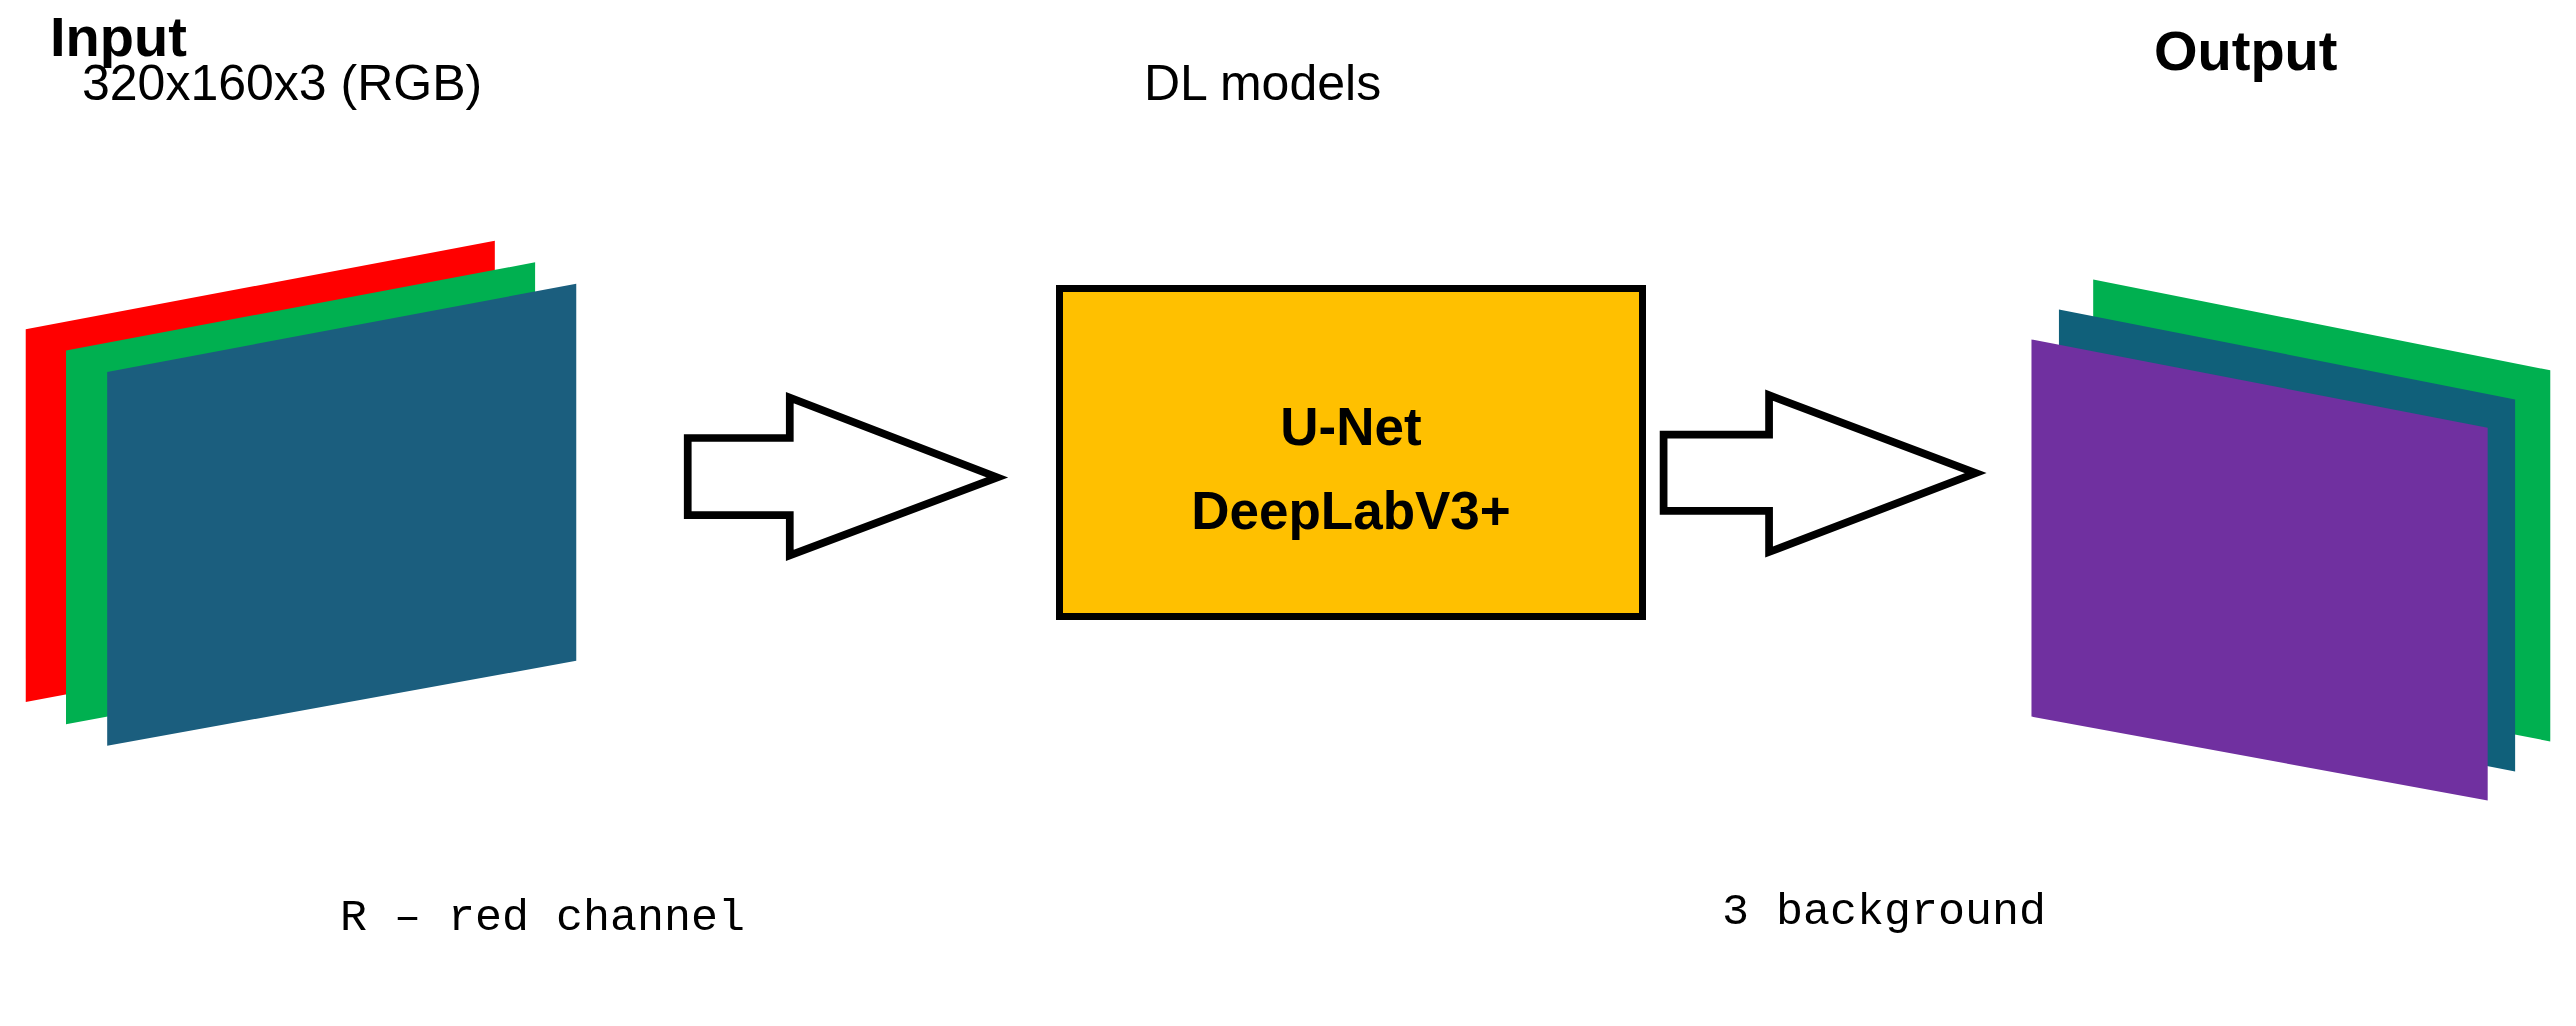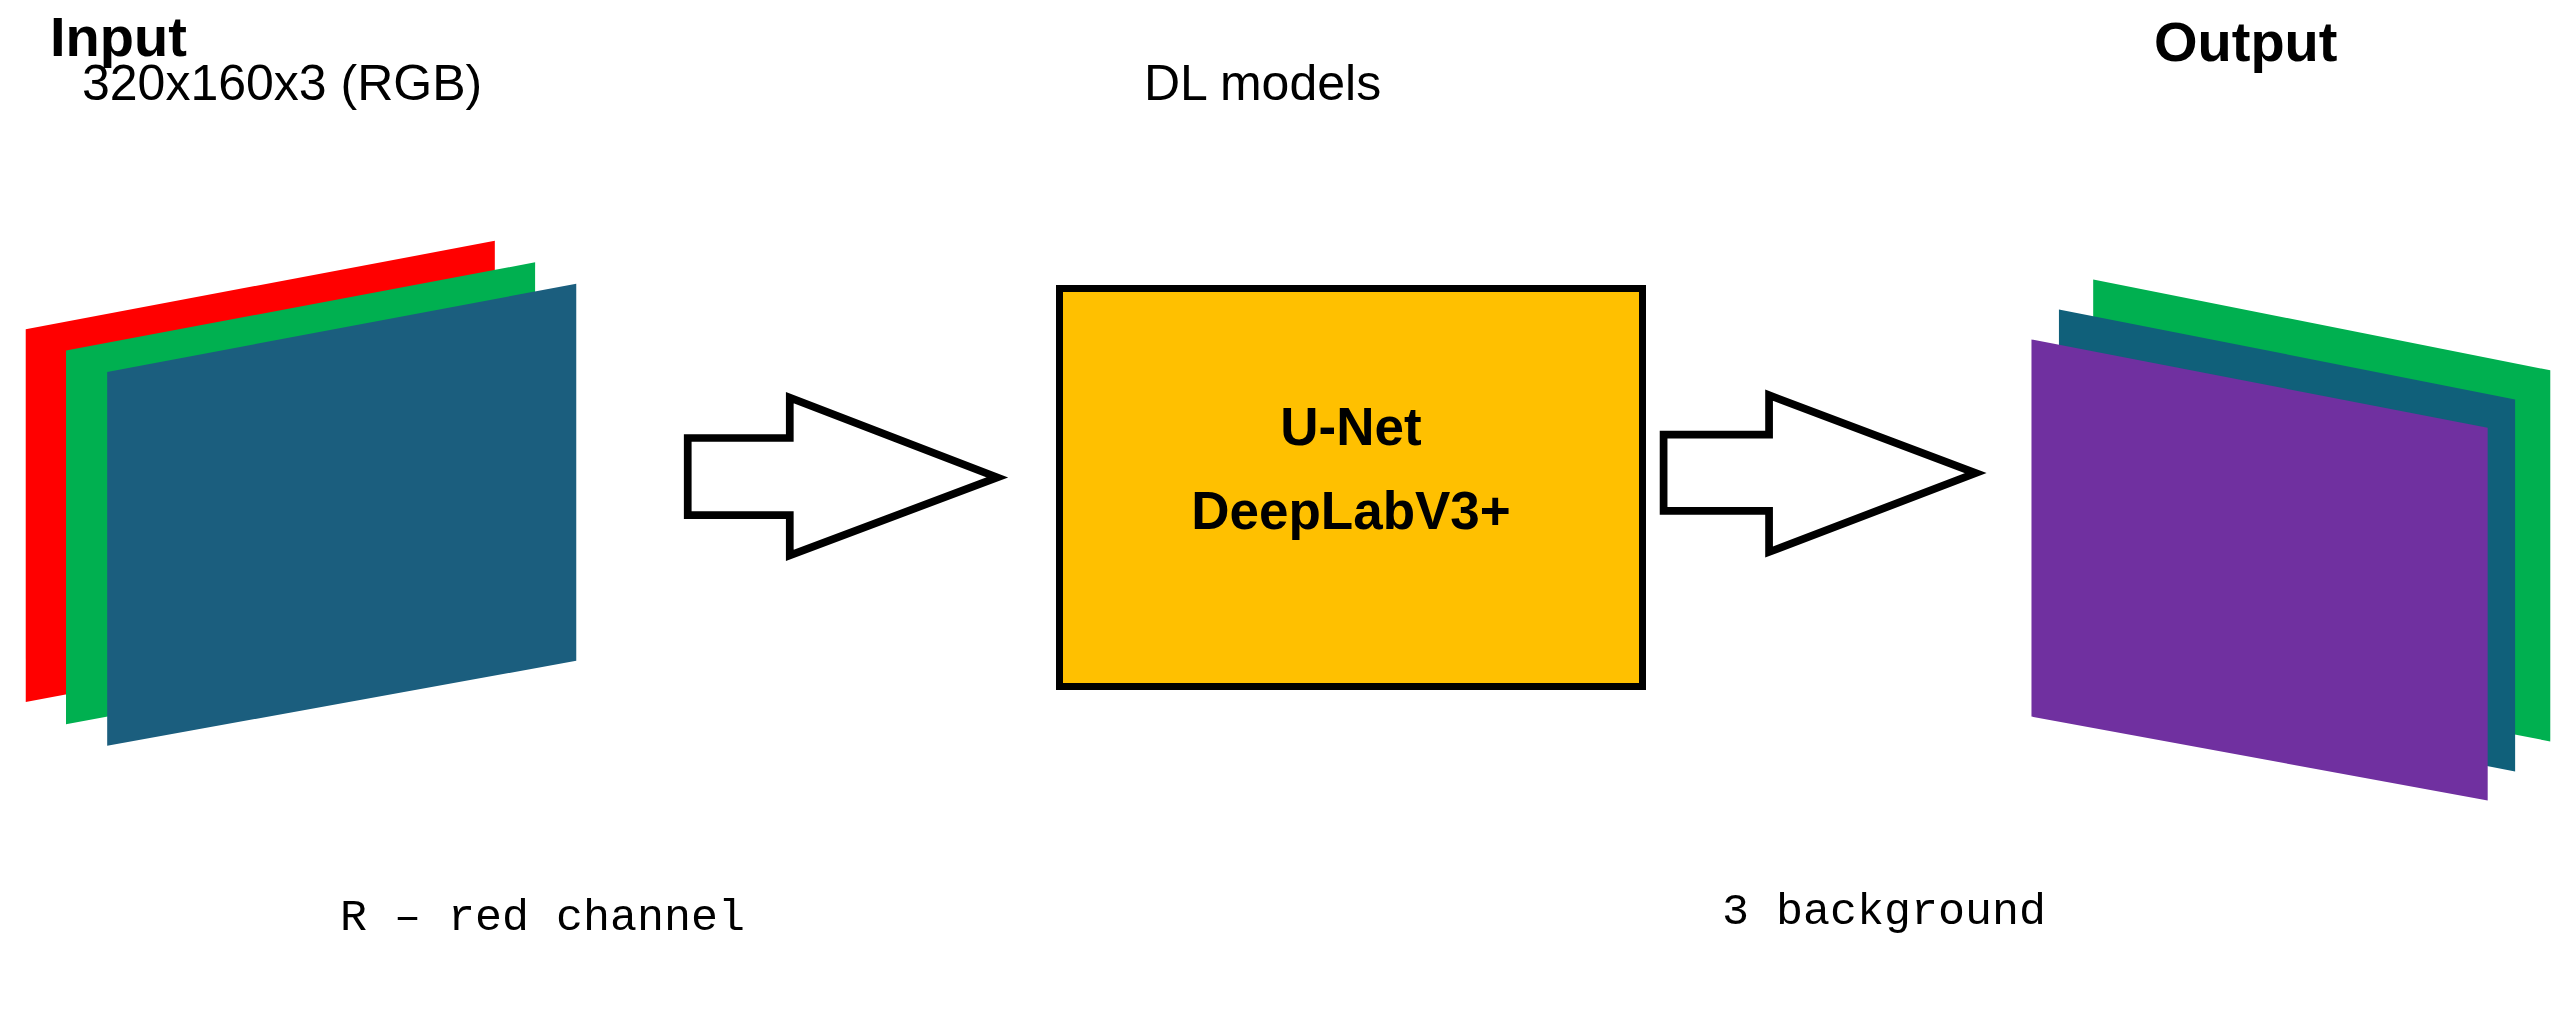--- a/index.html
+++ b/index.html
@@ -40,21 +40,21 @@
   }
 
   
   #input-title   { left: 50px;  top: 8.6px;  }
   #input-dims    { left: 50px;  top: 58px; margin-left: 32px;  }
 
   
   #dl-models     { left: 1144px; top: 58px; }
 
   
-  #output-title  { left: 2154px; top: 14px; text-align: right;  }
+  #output-title  { left: 2154px; top: 23px; text-align: right;  }
   #output-dims   { left: 2144px; top: 58px;  }
 
   
   #legend-left   { left: 340px;  top: 806px; }
   #legend-right  { left: 1722px; top: 800px; }
   .legend-row { height: 51px; display: block; font-family: Liberation Mono, monospace; }
 
   
   svg.layer {
     position: absolute;
@@ -64,21 +64,21 @@
     height: 1026px;
     overflow: visible;
   }
 
   
   #model-box {
     position: absolute;
     left: 1056px;
     top: 285px;
     width: 590px;
-    height: 405px;
+    height: 335px;
     background: #FFC000;
     border: 7.7px solid #000000;
     box-sizing: border-box;
   }
   #model-box .model-text {
     position: absolute;
     width: 100%;
     text-align: center;
     font-weight: bold;
     font-size: 53px;

